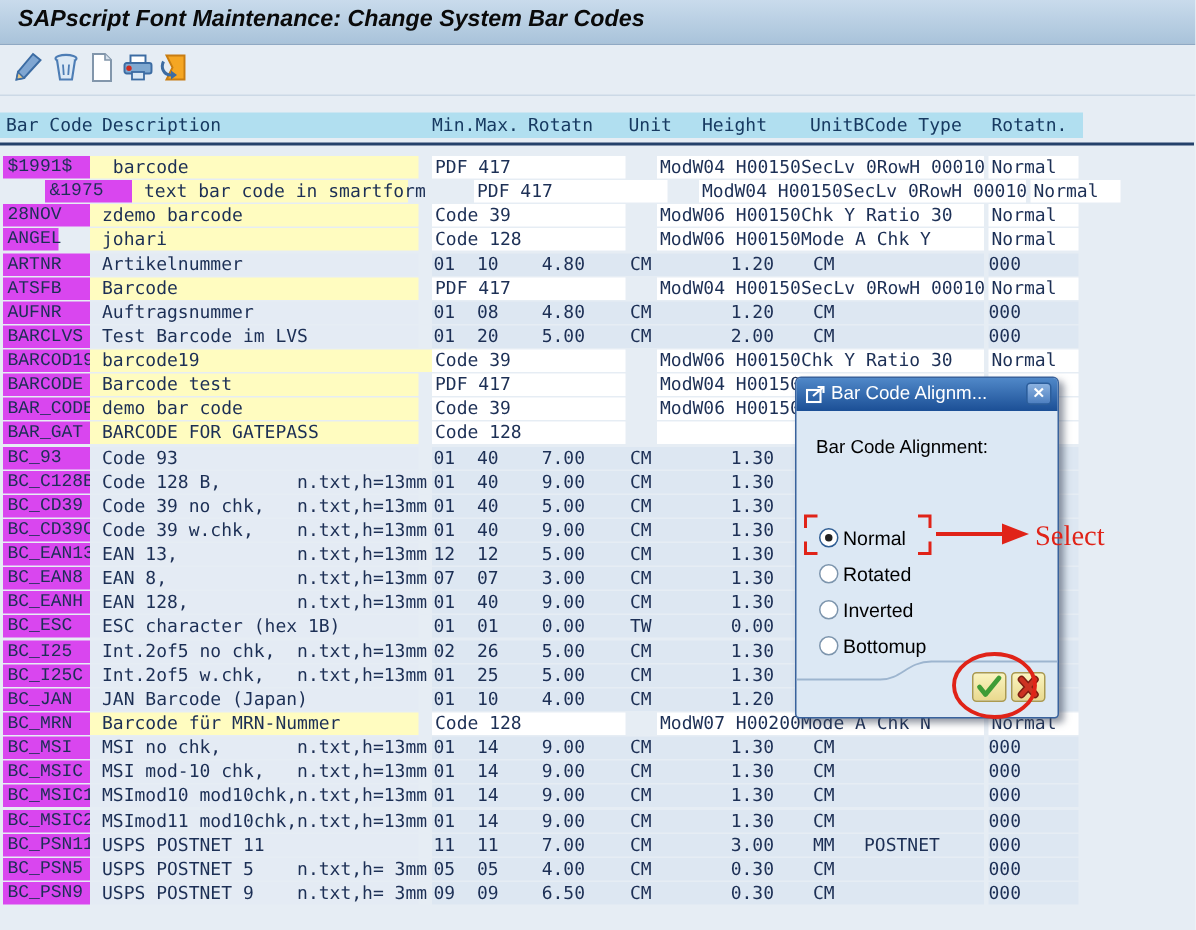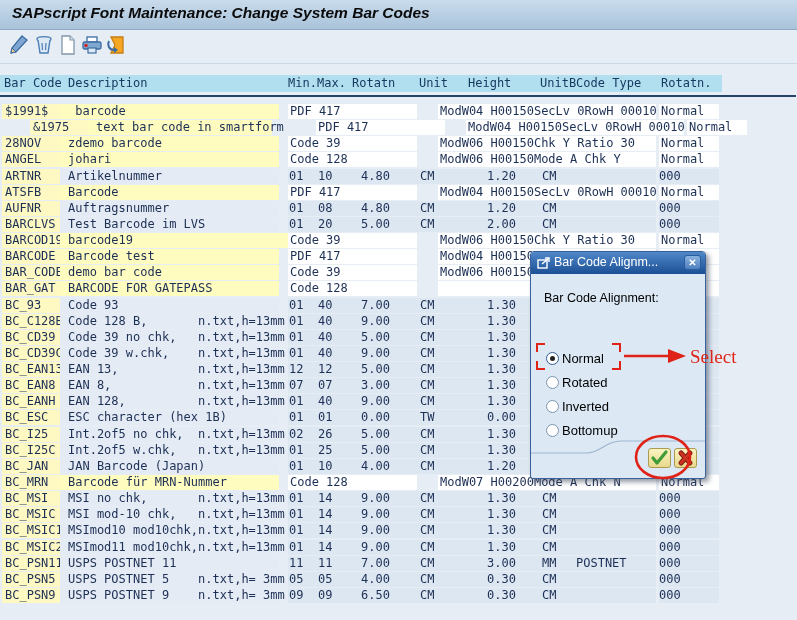--- a/index.html
+++ b/index.html
@@ -15,21 +15,21 @@
   .tbtn{position:absolute;top:4px;width:24px;height:24px;background:transparent;border:none;padding:0;cursor:pointer;}
   
   .colhdr{position:absolute;left:0;top:75px;width:722px;height:17px;background:#b1dff0;}
   .colhdr span{position:absolute;top:1px;font:12px "DejaVu Sans Mono",monospace;color:#173a61;white-space:pre;}
   .hdrule{position:absolute;left:0;top:95px;width:796px;height:2px;background:#24416a;}
   
   #rows{position:absolute;left:0;top:0;width:797px;height:620px;}
   .row{position:absolute;left:0;height:16px;width:797px;
        font:12px "DejaVu Sans Mono",monospace;color:#1c2f55;}
   .cell{position:absolute;top:0;height:15px;line-height:15px;white-space:pre;padding-left:3px;box-sizing:border-box;}
-  .code{background:#fef9c3;}
+  .code{background:#d946ef;font-family:Liberation Mono, monospace;}
   .desc{background:#e4ebf4;padding-left:8px;}
   .desc.hl{background:#fffcc0;}
   .wf{background:#ffffff;padding-left:2px;}
   .bf{background:#dde7f2;padding-left:0;}
   .bf span{position:absolute;top:0;height:15px;line-height:15px;white-space:pre;}
   .ra{text-align:right;}
   
   .dlg{position:absolute;left:530px;top:251px;width:174px;height:226px;background:#dce8f4;
        border:1px solid #39629c;border-radius:4px 4px 3px 3px;z-index:5;
        box-shadow:3px 3px 5px rgba(60,70,90,.55);}
@@ -128,21 +128,21 @@
         <span class="cell wf" style="left: 659px; width: 60px;">Normal</span>
       </div>
       <div class="row" style="top: 136px;">
         <span class="cell code" style="left: 2px; width: 58px;">28NOV</span>
         <span class="cell desc hl" style="left: 60px; width: 219px;">zdemo barcode</span>
         <span class="cell wf" style="left: 288px; width: 129px;">Code 39</span>
         <span class="cell wf" style="left: 438px; width: 218px;">ModW06 H00150Chk Y Ratio 30</span>
         <span class="cell wf" style="left: 659px; width: 60px;">Normal</span>
       </div>
       <div class="row" style="top: 152px;">
-        <span class="cell code" style="left: 2px; width: 58px;">ANGEL</span>
+        <span class="cell code" style="left: 2px; width: 37px;">ANGEL</span>
         <span class="cell desc hl" style="left: 60px; width: 219px;">johari</span>
         <span class="cell wf" style="left: 288px; width: 129px;">Code 128</span>
         <span class="cell wf" style="left: 438px; width: 218px;">ModW06 H00150Mode A Chk Y</span>
         <span class="cell wf" style="left: 659px; width: 60px;">Normal</span>
       </div>
       <div class="row" style="top: 169px;">
         <span class="cell code" style="left: 2px; width: 58px;">ARTNR</span>
         <span class="cell desc" style="left: 60px; width: 219px;">Artikelnummer</span>
         <span class="cell bf" style="left: 288px; width: 368px;"><span class="" style="left: 1px; width: 16px;">01</span><span class="" style="left: 30px; width: 16px;">10</span><span class="ra" style="left: 57px; width: 45px;">4.80</span><span class="" style="left: 132px; width: 20px;">CM</span><span class="ra" style="left: 180px; width: 48px;">1.20</span><span class="" style="left: 254px; width: 20px;">CM</span><span class="" style="left: 288px; width: 70px;"></span></span>
         <span class="cell bf" style="left: 659px; width: 60px;">000</span>

